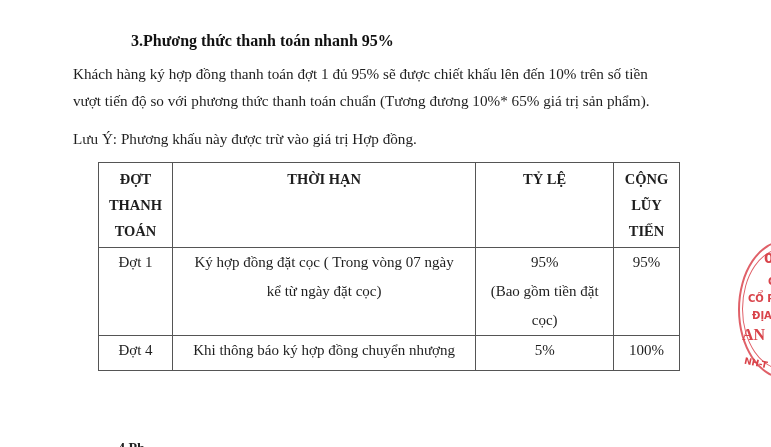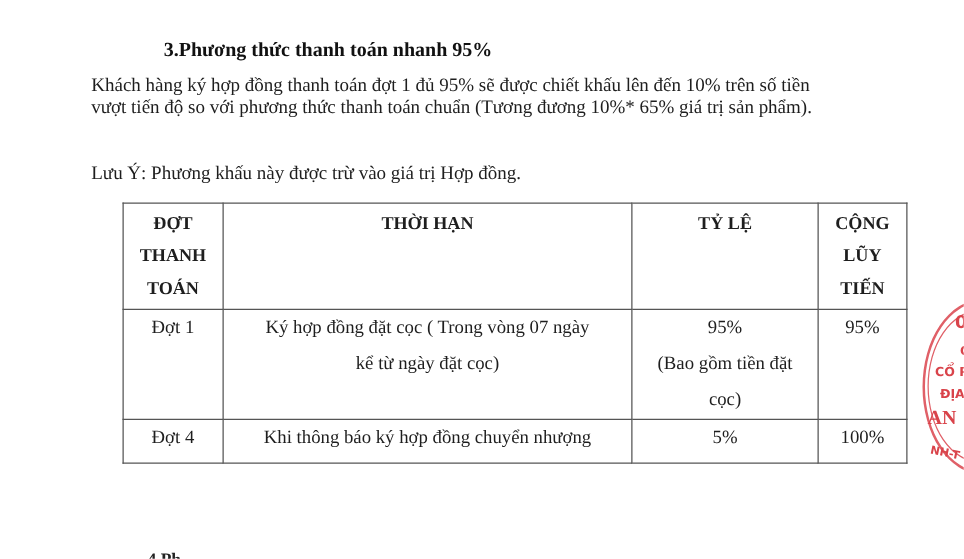--- a/index.html
+++ b/index.html
@@ -7,29 +7,29 @@
     width:771px; height:447px; overflow:hidden; position:relative;
     background:#ffffff; color:#1a1a1a;
     font-family:"Liberation Serif", "DejaVu Serif", serif;
   }
   .heading {
     position:absolute; left:131px; top:32px;
     font-size:16px; font-weight:bold; color:#111;
   }
   .para {
     position:absolute; left:73px; top:60px; width:600px;
-    font-size:15.2px; line-height:17px; color:#1e1e1e;
+    font-size:15.2px; line-height:27px; color:#1e1e1e;
   }
   .note {
     position:absolute; left:73px; top:130px;
     font-size:15.2px; color:#1e1e1e;
   }
   table.sched {
     position:absolute; left:98px; top:162px;
-    border-collapse:collapse; width:628px;
+    border-collapse:collapse; width:582px;
     font-size:15px; color:#1e1e1e;
   }
   table.sched td, table.sched th {
     border:1px solid #555; padding:0; vertical-align:top; text-align:center;
   }
   table.sched th { font-weight:bold; font-size:14.5px; line-height:26px; padding-top:3px; }
   .c1 { width:73px; } .c2 { width:303px; } .c3 { width:137px; } .c4 { width:65px; }
   .hdr-row { height:85px; }
   .r1 { height:35px; } .r2 { height:86px;margin-left:25px; } .r3 { height:35px; } .r4 { height:36px; }
   td.cell { line-height:29px; padding-top:2px; }

